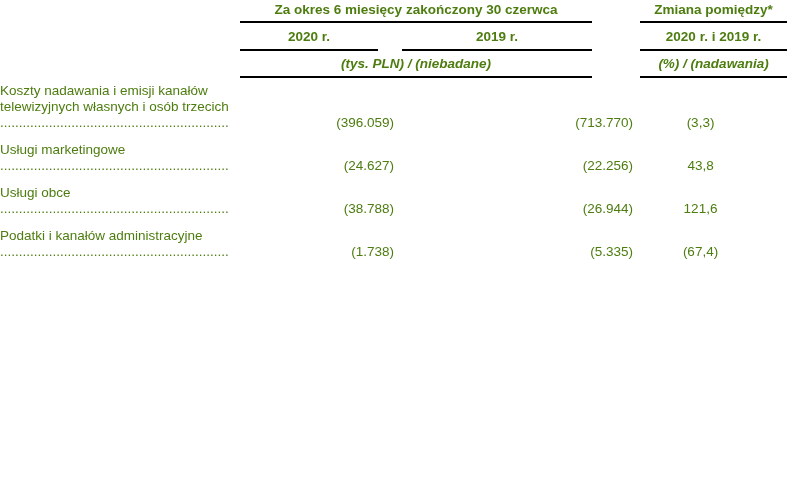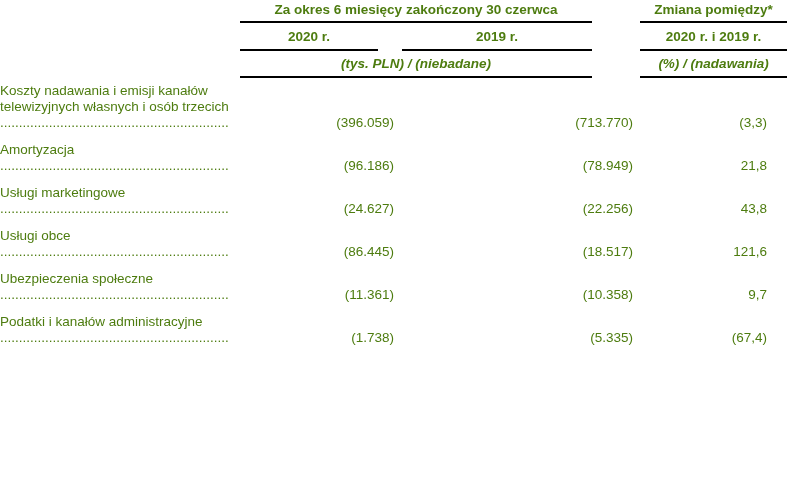--- a/index.html
+++ b/index.html
@@ -26,21 +26,21 @@
   .m-right42{margin-right:42px;}
   .m-right24{margin-right:24px;}
   .m-left6{margin-left:6px;}
 
   
   tbody td{padding-top:5px;padding-bottom:6px;line-height:16px;}
   td.lbl{padding-right:10px;}
   td.num{text-align:right;white-space:nowrap;}
   td.num.v20{padding-right:8px;}
   td.num.v19{padding-right:1px;}
-  td.num.chg{padding-right:20px;}
+  td.num.chg{padding-right:20px;text-align:center;}
   .lblwrap{overflow:hidden;}
   .dotfill{white-space:nowrap;}
   .dotfill::after{content:" ...................................................................................................................";}
 </style>
 </head>
 <body>
 
 <div class="page">
   <table class="fin">
     <colgroup>
@@ -85,49 +85,33 @@
       <tr>
     <td class="lbl">
       <div class="lblwrap"><span>Koszty nadawania i emisji kanałów telewizyjnych własnych i osób trzecich</span><span class="dotfill"></span></div>
     </td>
     <td class="num v20">(396.059)</td>
     <td class="num v19">(713.770)</td>
     <td class="num chg">(3,3)</td>
   </tr>
         <tr>
     <td class="lbl">
-      <div class="lblwrap"><span>Amortyzacja</span><span class="dotfill"></span></div>
-    </td>
-    <td class="num v20">(96.186)</td>
-    <td class="num v19">(78.949)</td>
-    <td class="num chg">21,8</td>
-  </tr>
-        <tr>
-    <td class="lbl">
       <div class="lblwrap"><span>Usługi marketingowe</span><span class="dotfill"></span></div>
     </td>
     <td class="num v20">(24.627)</td>
     <td class="num v19">(22.256)</td>
     <td class="num chg">43,8</td>
   </tr>
         <tr>
     <td class="lbl">
       <div class="lblwrap"><span>Usługi obce</span><span class="dotfill"></span></div>
     </td>
-    <td class="num v20">(86.445)</td>
-    <td class="num v19">(18.517)</td>
+    <td class="num v20">(38.788)</td>
+    <td class="num v19">(26.944)</td>
     <td class="num chg">121,6</td>
-  </tr>
-        <tr>
-    <td class="lbl">
-      <div class="lblwrap"><span>Ubezpieczenia społeczne</span><span class="dotfill"></span></div>
-    </td>
-    <td class="num v20">(11.361)</td>
-    <td class="num v19">(10.358)</td>
-    <td class="num chg">9,7</td>
   </tr>
         <tr>
     <td class="lbl">
       <div class="lblwrap"><span>Podatki i kanałów administracyjne</span><span class="dotfill"></span></div>
     </td>
     <td class="num v20">(1.738)</td>
     <td class="num v19">(5.335)</td>
     <td class="num chg">(67,4)</td>
   </tr>
     </tbody>

